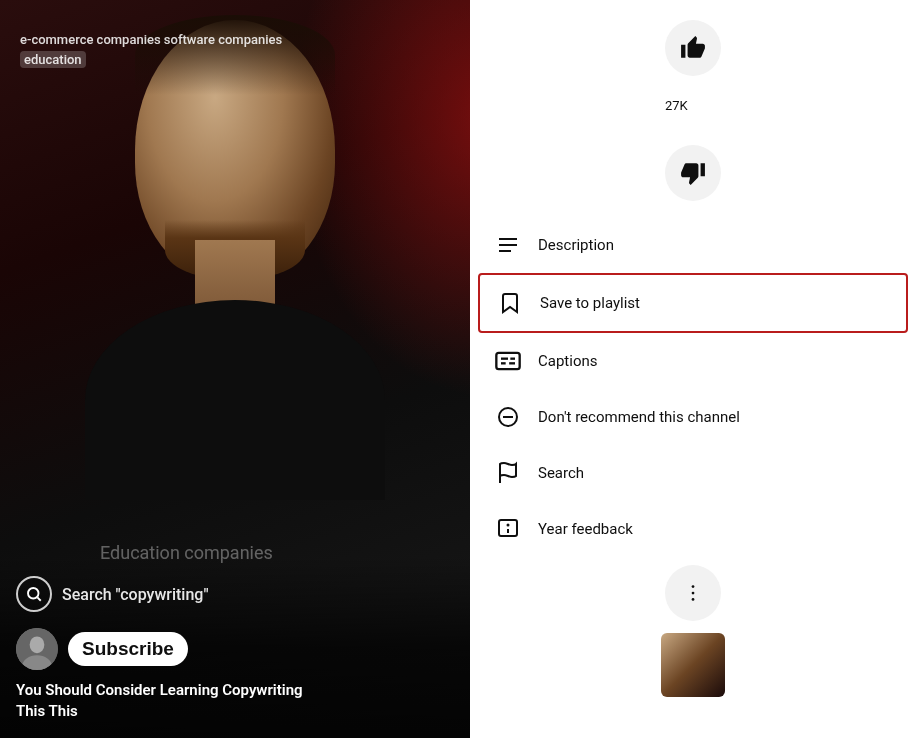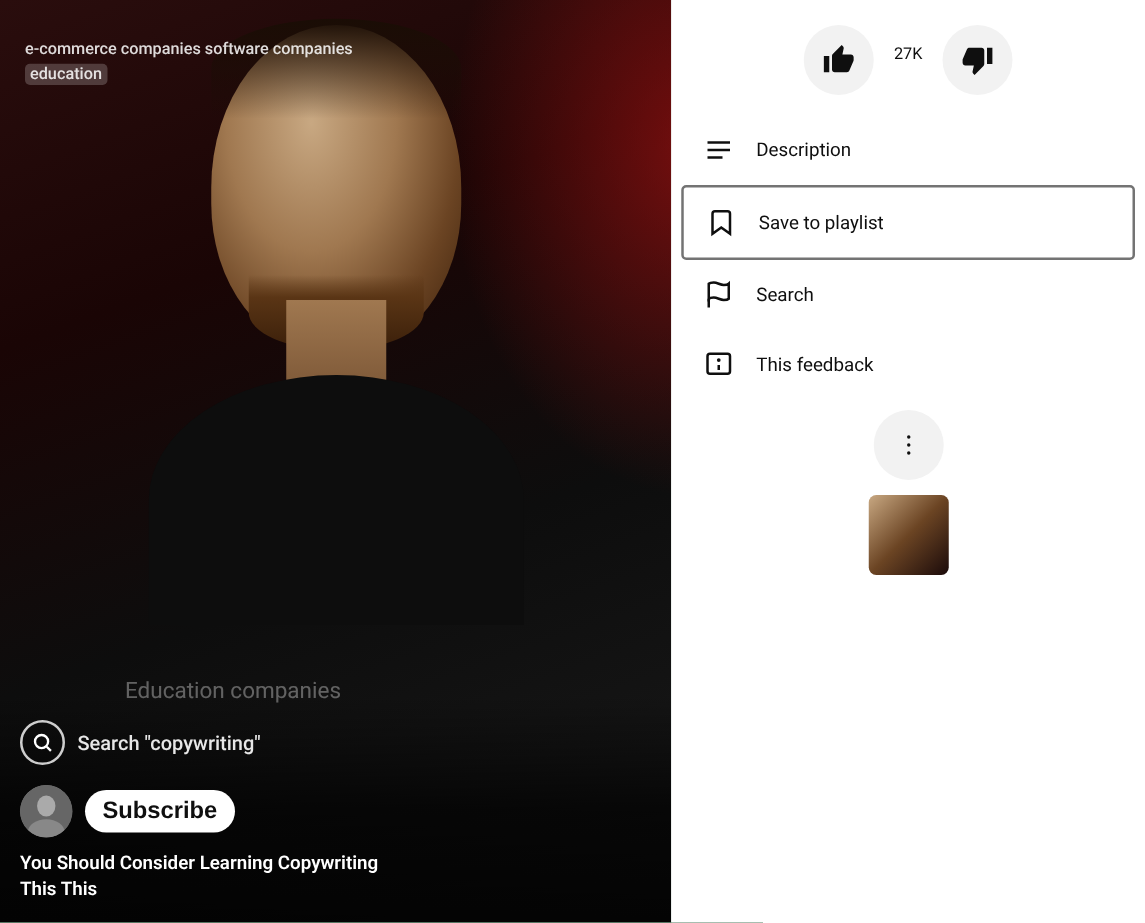--- a/index.html
+++ b/index.html
@@ -7,24 +7,24 @@
       width: 916px;
       height: 738px;
       font-family: 'Roboto', Arial, sans-serif;
       background: #fff;
       overflow: hidden;
       display: flex;
     }
 
     
     .video-panel {
-      width: 537px;
+      width: 470px;
       height: 738px;
       position: relative;
-      background: #14532d;
+      background: #3b82f6;
       flex-shrink: 0;
       overflow: hidden;
     }
 
     .video-bg {
       width: 100%;
       height: 100%;
       background: linear-gradient(160deg, #2a0d0d 0%, #1a0505 30%, #0d0d0d 60%, #1a1a1a 100%);
       position: absolute;
       top: 0; left: 0;
@@ -221,22 +221,22 @@
       display: flex;
       flex-direction: column;
       align-items: center;
       overflow: hidden;
       position: relative;
     }
 
     
     .action-buttons {
       display: flex;
-      flex-direction: row;
-      align-items: center;
+      flex-direction: column;
+      align-items: flex-start;
       padding-top: 20px;
       gap: 16px;
     }
 
     .action-btn-circle {
       width: 56px;
       height: 56px;
       border-radius: 50%;
       background: #f2f2f2;
       display: flex;
@@ -268,21 +268,21 @@
       display: flex;
       align-items: center;
       gap: 16px;
       padding: 14px 16px;
       cursor: pointer;
       border-radius: 8px;
       position: relative;
     }
 
     .menu-item.highlighted {
-      border: 2px solid #737373;
+      border: 2px solid #b91c1c;
       border-radius: 4px;
     }
 
     .menu-item-icon {
       width: 28px;
       height: 28px;
       display: flex;
       align-items: center;
       justify-content: center;
       flex-shrink: 0;
@@ -405,41 +405,62 @@
 
     <div class="menu-item highlighted">
       <div class="menu-item-icon">
         <svg viewBox="0 0 24 24" width="24" height="24" fill="none" stroke="#0f0f0f" stroke-width="2">
           <path d="M19 21l-7-5-7 5V5a2 2 0 0 1 2-2h10a2 2 0 0 1 2 2z"></path>
         </svg>
       </div>
       <span class="menu-item-label">Save to playlist</span>
     </div>
 
-
+    <div class="menu-item">
+      <div class="menu-item-icon">
+        <svg viewBox="0 0 24 24" width="28" height="28" fill="none" stroke="#0f0f0f" stroke-width="2">
+          <rect x="2" y="5" width="20" height="14" rx="2"></rect>
+          <line x1="6" y1="10" x2="12" y2="10"></line>
+          <line x1="6" y1="14" x2="10" y2="14"></line>
+          <line x1="14" y1="10" x2="18" y2="10"></line>
+          <line x1="13" y1="14" x2="18" y2="14"></line>
+        </svg>
+      </div>
+      <span class="menu-item-label">Captions</span>
+    </div>
+
+    <div class="menu-item">
+      <div class="menu-item-icon">
+        <svg viewBox="0 0 24 24" width="24" height="24" fill="none" stroke="#0f0f0f" stroke-width="2">
+          <circle cx="12" cy="12" r="9"></circle>
+          <line x1="7" y1="12" x2="17" y2="12"></line>
+        </svg>
+      </div>
+      <span class="menu-item-label">Don't recommend this channel</span>
+    </div>
 
     <div class="menu-item">
       <div class="menu-item-icon">
         <svg viewBox="0 0 24 24" width="24" height="24" fill="none" stroke="#0f0f0f" stroke-width="2">
           <path d="M4 15s1-1 4-1 5 2 8 2 4-1 4-1V3s-1 1-4 1-5-2-8-2-4 1-4 1z"></path>
           <line x1="4" y1="22" x2="4" y2="15"></line>
         </svg>
       </div>
       <span class="menu-item-label">Search</span>
     </div>
 
     <div class="menu-item">
       <div class="menu-item-icon">
         <svg viewBox="0 0 24 24" width="24" height="24" fill="none" stroke="#0f0f0f" stroke-width="2">
           <rect x="3" y="3" width="18" height="16" rx="2"></rect>
           <line x1="12" y1="8" x2="12" y2="8" stroke-width="3" stroke-linecap="round"></line>
           <line x1="12" y1="12" x2="12" y2="16"></line>
         </svg>
       </div>
-      <span class="menu-item-label">This feedback</span>
+      <span class="menu-item-label">Year feedback</span>
     </div>
   </div>
 
   <div class="more-btn">
     <svg viewBox="0 0 24 24" fill="#0f0f0f" width="22" height="22">
       <circle cx="12" cy="5" r="1.5"></circle>
       <circle cx="12" cy="12" r="1.5"></circle>
       <circle cx="12" cy="19" r="1.5"></circle>
     </svg>
   </div>

